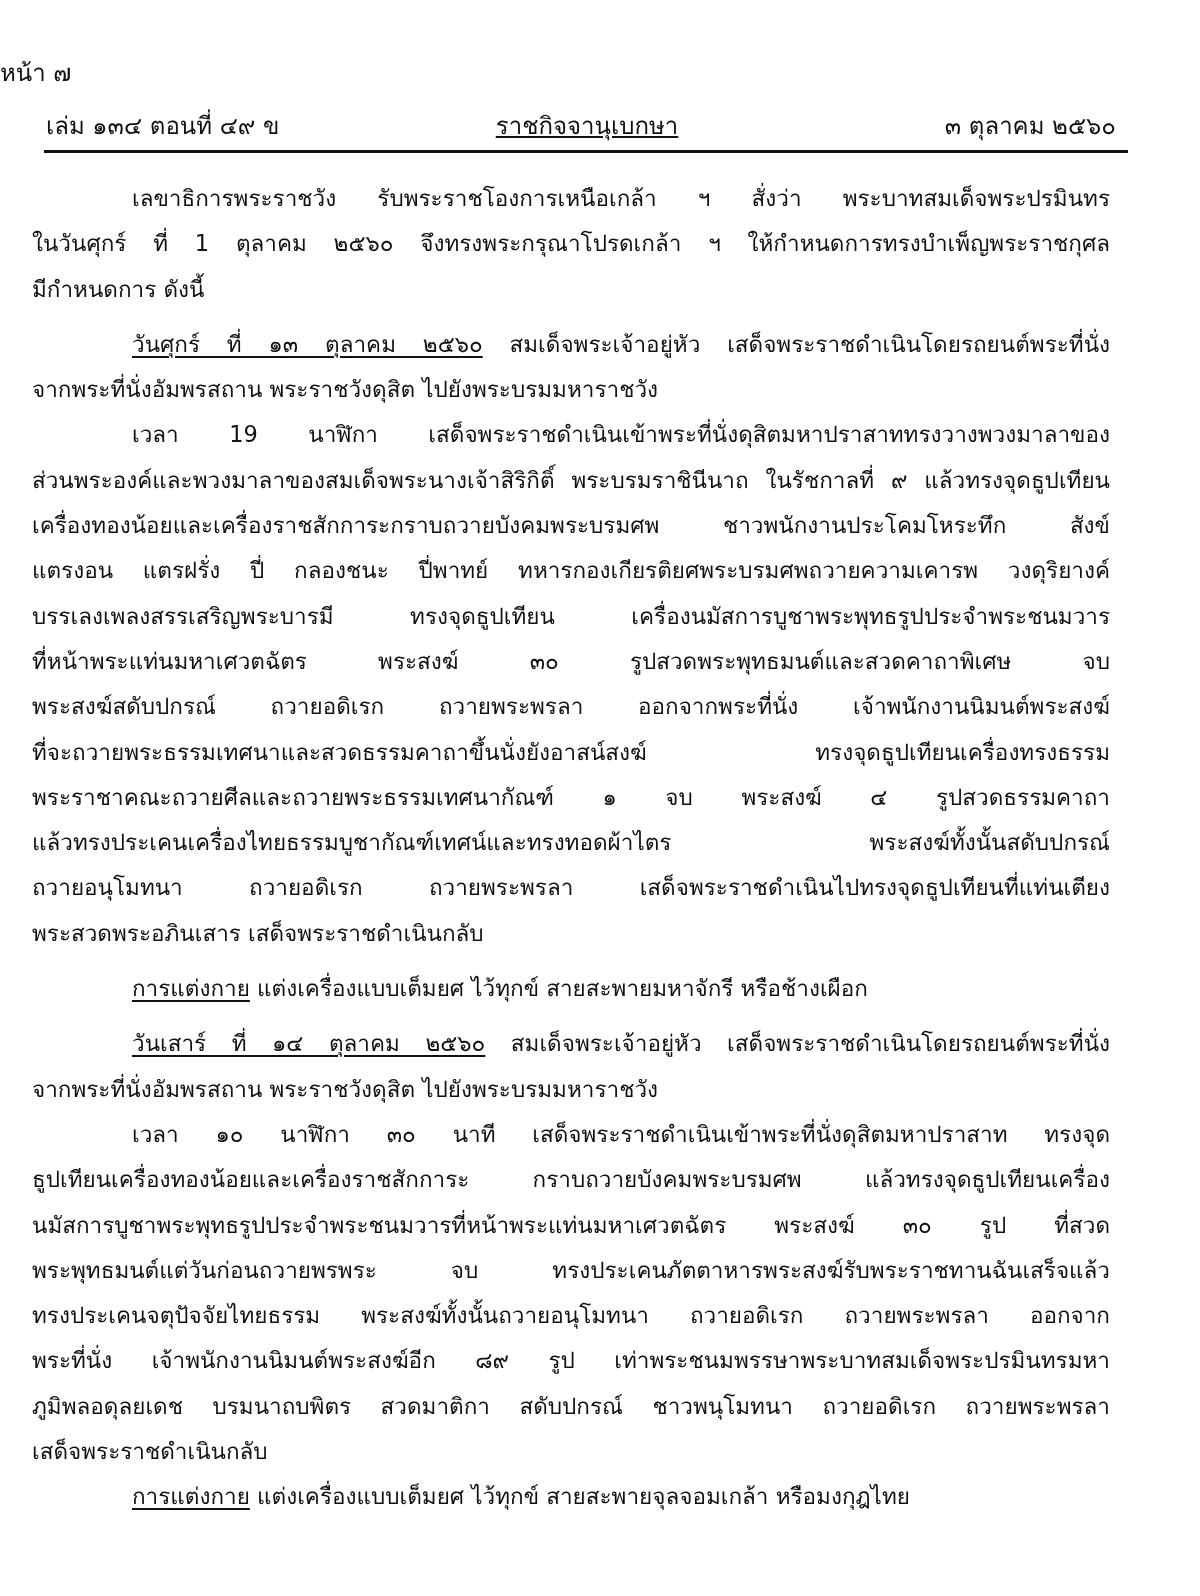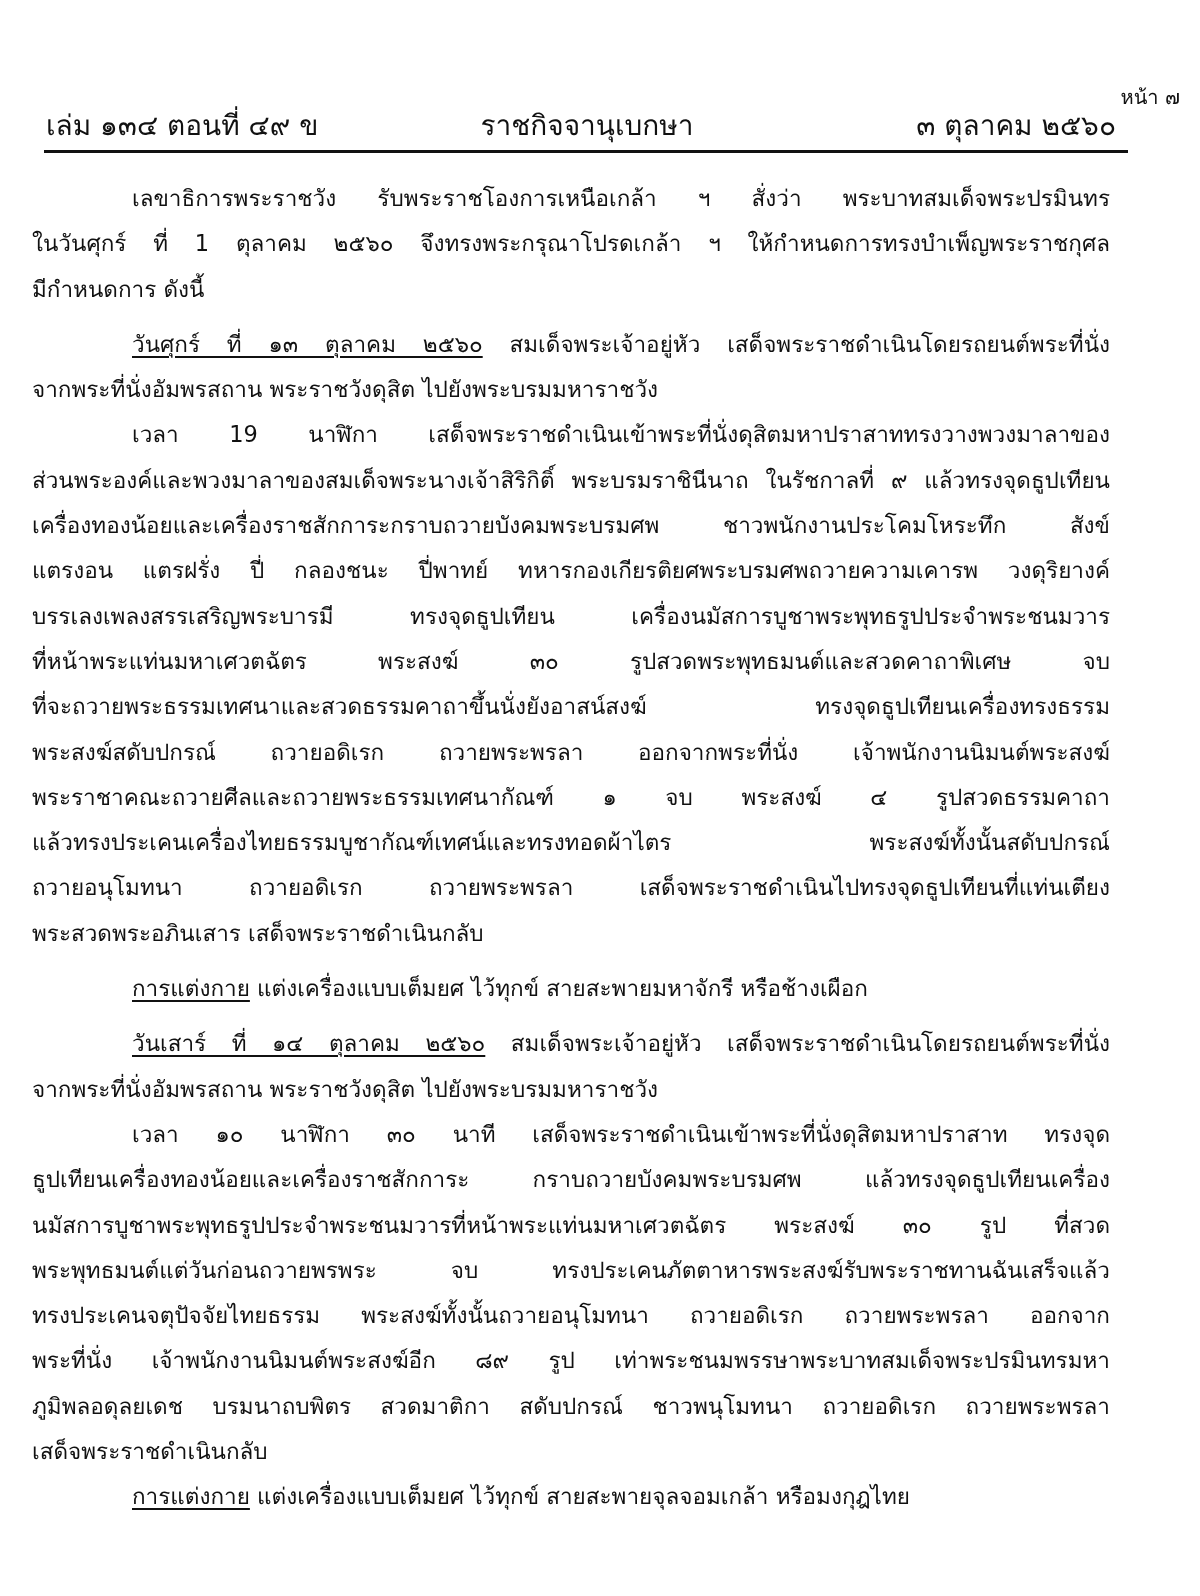--- a/index.html
+++ b/index.html
@@ -3,29 +3,29 @@
 <meta charset="utf-8">
 <style>
   html, body { margin: 0; padding: 0; background: #ffffff; }
   body {
     width: 1200px; height: 1596px; overflow: hidden;
     font-family: "DejaVu Sans", "Liberation Sans", sans-serif;
     color: #111111;
   }
   .page { position: relative; width: 1200px; height: 1596px; }
   .page-number {
-    position: absolute; top: 82px; left: 0; width: 1180px;
-    text-align: right; font-size: 20px; line-height: 30px;
+    position: absolute; top: 58px; left: 0; width: 1180px;
+    text-align: left; font-size: 24px; line-height: 30px;
   }
   .header-row {
     position: absolute; top: 110px; left: 46px; width: 1082px;
-    font-size: 28px; line-height: 32px; height: 32px;
+    font-size: 24px; line-height: 32px; height: 32px;
   }
   .header-row .left { position: absolute; left: 0; }
-  .header-row .center { position: absolute; left: 0; width: 1082px; text-align: center; }
+  .header-row .center { position: absolute; left: 0; width: 1082px; text-align: center; text-decoration: underline; }
   .header-row .right { position: absolute; right: 12px; }
   .rule {
     position: absolute; top: 150px; left: 44px; width: 1084px; height: 3px;
     background: #111111;
   }
   .body {
     position: absolute; top: 176px; left: 32px; width: 1078px;
     font-size: 22.5px; line-height: 45.3px;
   }
   .para { margin: 0; text-align: justify; text-align-last: left; }
@@ -66,22 +66,22 @@
       <span class="line last">จากพระที่นั่งอัมพรสถาน พระราชวังดุสิต ไปยังพระบรมมหาราชวัง</span>
     </div>
 
     <div class="para">
       <span class="line indent">เวลา 19 นาฬิกา เสด็จพระราชดำเนินเข้าพระที่นั่งดุสิตมหาปราสาททรงวางพวงมาลาของ</span>
       <span class="line">ส่วนพระองค์และพวงมาลาของสมเด็จพระนางเจ้าสิริกิติ์ พระบรมราชินีนาถ ในรัชกาลที่ ๙ แล้วทรงจุดธูปเทียน</span>
       <span class="line">เครื่องทองน้อยและเครื่องราชสักการะกราบถวายบังคมพระบรมศพ ชาวพนักงานประโคมโหระทึก สังข์</span>
       <span class="line">แตรงอน แตรฝรั่ง ปี่ กลองชนะ ปี่พาทย์ ทหารกองเกียรติยศพระบรมศพถวายความเคารพ วงดุริยางค์</span>
       <span class="line">บรรเลงเพลงสรรเสริญพระบารมี ทรงจุดธูปเทียน เครื่องนมัสการบูชาพระพุทธรูปประจำพระชนมวาร</span>
       <span class="line">ที่หน้าพระแท่นมหาเศวตฉัตร พระสงฆ์ ๓๐ รูปสวดพระพุทธมนต์และสวดคาถาพิเศษ จบ</span>
+      <span class="line">พระสงฆ์สดับปกรณ์ ถวายอดิเรก ถวายพระพรลา ออกจากพระที่นั่ง เจ้าพนักงานนิมนต์พระสงฆ์</span>
       <span class="line">ที่จะถวายพระธรรมเทศนาและสวดธรรมคาถาขึ้นนั่งยังอาสน์สงฆ์ ทรงจุดธูปเทียนเครื่องทรงธรรม</span>
-      <span class="line">พระสงฆ์สดับปกรณ์ ถวายอดิเรก ถวายพระพรลา ออกจากพระที่นั่ง เจ้าพนักงานนิมนต์พระสงฆ์</span>
       <span class="line">พระราชาคณะถวายศีลและถวายพระธรรมเทศนากัณฑ์ ๑ จบ พระสงฆ์ ๔ รูปสวดธรรมคาถา</span>
       <span class="line">แล้วทรงประเคนเครื่องไทยธรรมบูชากัณฑ์เทศน์และทรงทอดผ้าไตร พระสงฆ์ทั้งนั้นสดับปกรณ์</span>
       <span class="line">ถวายอนุโมทนา ถวายอดิเรก ถวายพระพรลา เสด็จพระราชดำเนินไปทรงจุดธูปเทียนที่แท่นเตียง</span>
       <span class="line last">พระสวดพระอภินเสาร เสด็จพระราชดำเนินกลับ</span>
     </div>
 
     <div class="gap-small"></div>
 
     <div class="para">
       <span class="dress"><span class="u">การแต่งกาย</span><span> แต่งเครื่องแบบเต็มยศ ไว้ทุกข์ สายสะพายมหาจักรี หรือช้างเผือก</span></span>

